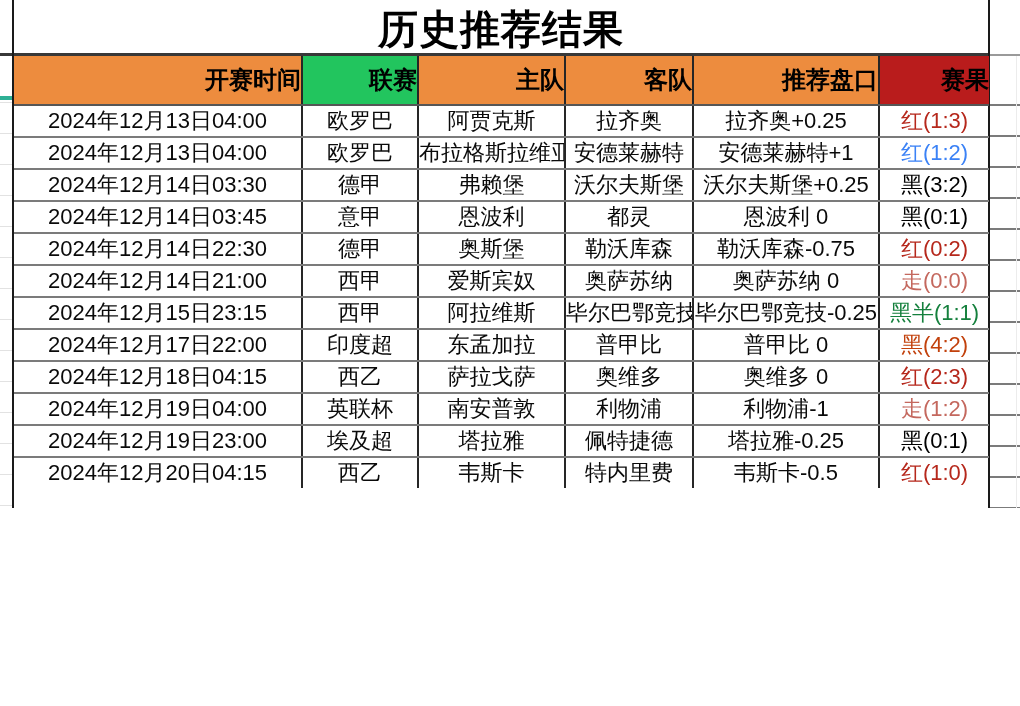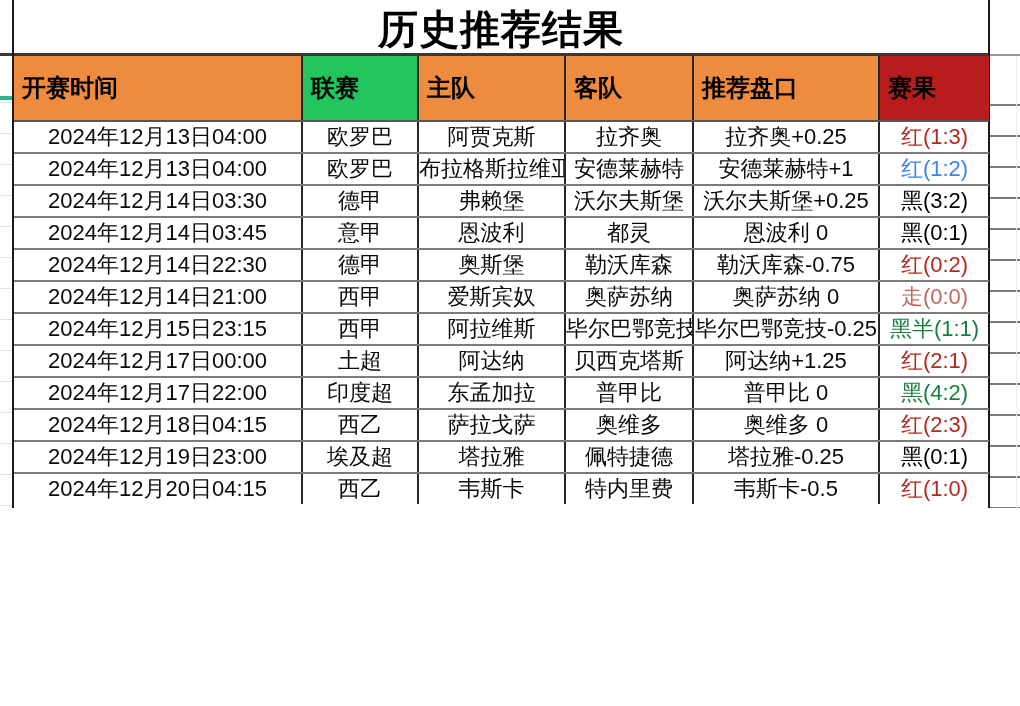--- a/index.html
+++ b/index.html
@@ -11,21 +11,21 @@
     position:absolute;left:12px;top:2px;width:978px;height:50px;
     text-align:center;font-size:40px;font-weight:700;color:#000;letter-spacing:1px;
     white-space:nowrap;
   }
   table.results{
     position:absolute;left:14px;top:56px;width:975px;
     border-collapse:collapse;table-layout:fixed;
   }
   table.results th{
     height:48px;background:#ed8c3e;color:#000;font-size:24px;font-weight:700;
-    text-align:left;vertical-align:middle;padding:8px;overflow:hidden;white-space:nowrap;
+    text-align:right;vertical-align:middle;padding:0;overflow:hidden;white-space:nowrap;
     border-right:2px solid #262626;border-bottom:2px solid #565656;
   }
   table.results td{
     height:29px;font-size:22px;text-align:center;vertical-align:middle;padding:0;
     overflow:hidden;white-space:nowrap;
     border-right:2px solid #262626;border-bottom:2px solid #7b7b7b;
   }
   table.results th:last-child, table.results td:last-child{border-right:none;}
   table.results tbody tr:last-child td{border-bottom:none;}
   
@@ -170,44 +170,44 @@
         </tr>
         <tr>
           <td>2024年12月15日23:15</td>
           <td>西甲</td>
           <td>阿拉维斯</td>
           <td>毕尔巴鄂竞技</td>
           <td>毕尔巴鄂竞技-0.25</td>
           <td style="color: #15803d;">黑半(1:1)</td>
         </tr>
         <tr>
-          <td>2024年12月17日00:00</td>
-          <td>土超</td>
-          <td>阿达纳</td>
-          <td>贝西克塔斯</td>
-          <td>阿达纳+1.25</td>
-          <td style="color: rgb(182, 40, 28);">红(2:1)</td>
-        </tr>
-        <tr>
           <td>2024年12月17日22:00</td>
           <td>印度超</td>
           <td>东孟加拉</td>
           <td>普甲比</td>
           <td>普甲比 0</td>
-          <td style="color: #15803d;">黑(4:2)</td>
+          <td style="color: #c2410c;">黑(4:2)</td>
         </tr>
         <tr>
           <td>2024年12月18日04:15</td>
           <td>西乙</td>
           <td>萨拉戈萨</td>
           <td>奥维多</td>
           <td>奥维多 0</td>
           <td style="color: rgb(182, 40, 28);">红(2:3)</td>
         </tr>
         <tr>
+          <td>2024年12月19日04:00</td>
+          <td>英联杯</td>
+          <td>南安普敦</td>
+          <td>利物浦</td>
+          <td>利物浦-1</td>
+          <td style="color: rgb(196, 104, 94);">走(1:2)</td>
+        </tr>
+        <tr>
           <td>2024年12月19日23:00</td>
           <td>埃及超</td>
           <td>塔拉雅</td>
           <td>佩特捷德</td>
           <td>塔拉雅-0.25</td>
           <td style="color: rgb(0, 0, 0);">黑(0:1)</td>
         </tr>
         <tr>
           <td>2024年12月20日04:15</td>
           <td>西乙</td>

